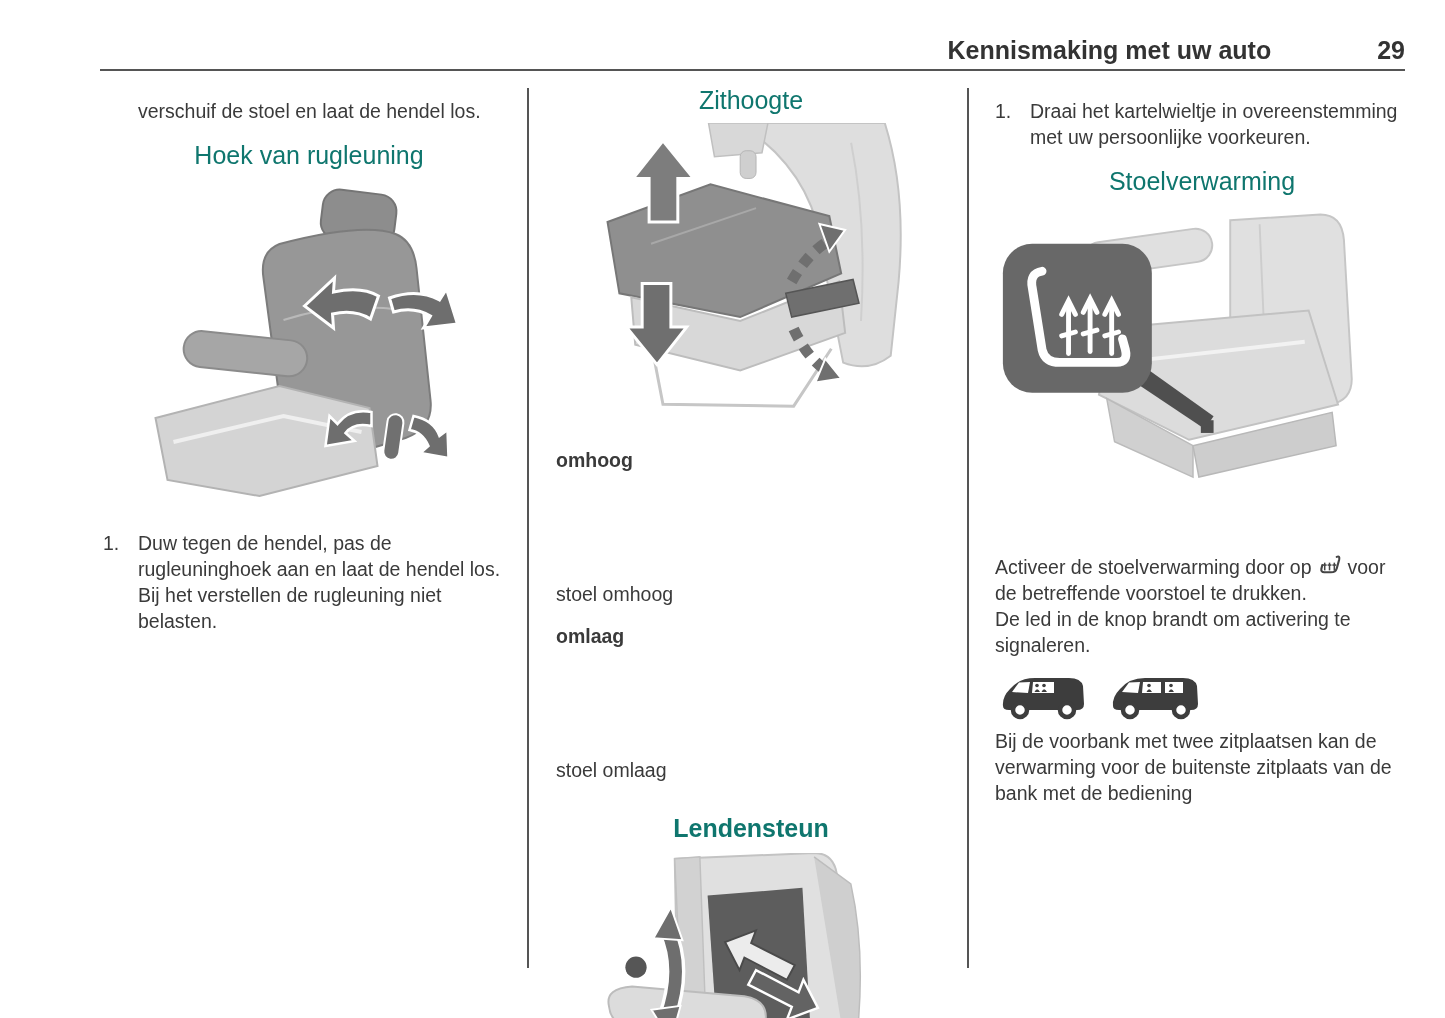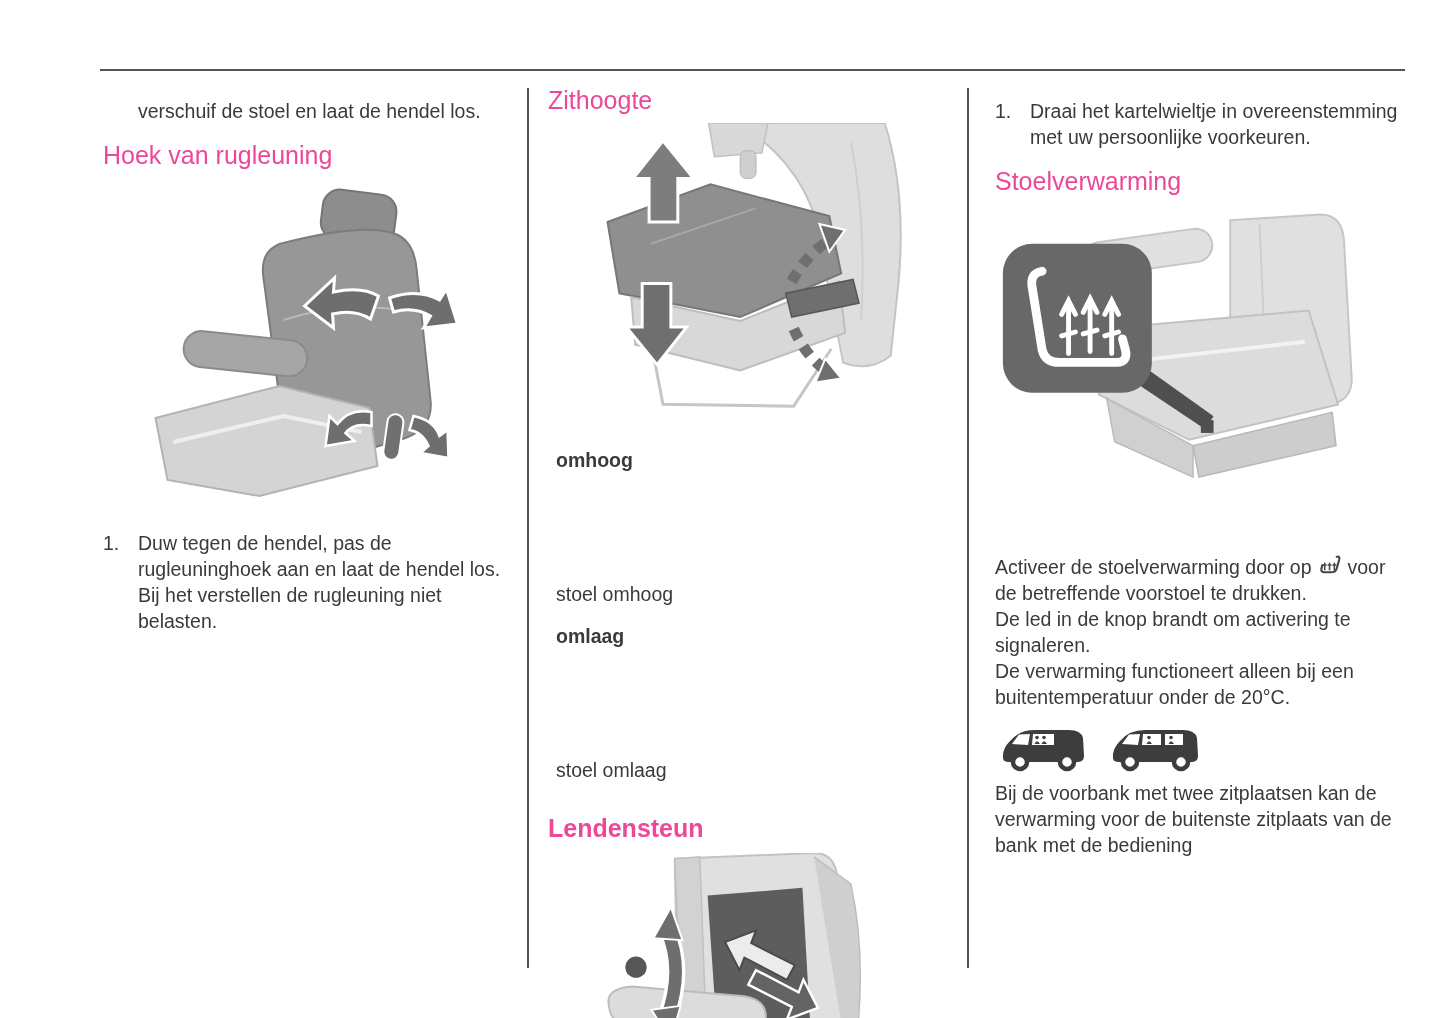--- a/index.html
+++ b/index.html
@@ -25,22 +25,22 @@
   
   .vsep{position:absolute;top:88px;height:880px;width:0;border-left:2px solid #555;}
   .vsep.one{left:527px;}
   .vsep.two{left:967px;}
   
   .col{position:absolute;top:98px;font-size:19.5px;line-height:26px;}
   .col1{left:103px;width:412px;}
   .col2{left:548px;width:406px;top:85px;}
   .col3{left:995px;width:414px;}
   h2{
-    font-size:25px;font-weight:normal;color:#ec4899;
-    margin:0;line-height:30px;
+    font-size:25px;font-weight:normal;color:#0f766e;
+    margin:0;line-height:30px;text-align:center;
   }
   p{margin:0;}
   .cont{margin-left:35px;}
   .step{display:flex;}
   .step .num{width:35px;flex:0 0 35px;}
   .step .txt{flex:1;}
   .mt16{margin-top:16px;}
   figure{margin:0;}
   .fig1{margin:8px 0 0 28px;}
   .fig2{margin:8px 0 0 42px;}
@@ -59,20 +59,24 @@
   .vans{margin-top:10px;display:flex;gap:18px;align-items:flex-end;margin-left:2px;height:52px;}
   .para3{margin-top:8px;}
   .inline-icon{display:inline-block;vertical-align:-5px;margin:0 6px;}
   .caption{margin-top:30px;}
 </style>
 </head>
 <body>
 
 <div class="page">
 
+  <div class="header-row">
+    <span class="header-title">Kennismaking met uw auto</span>
+    <span class="page-number">29</span>
+  </div>
   <div class="header-rule"></div>
 
   <div class="vsep one"></div>
   <div class="vsep two"></div>
 
   <div class="col col1">
     <p class="cont">verschuif de stoel en laat de hendel los.</p>
 
     <h2 class="mt16">Hoek van rugleuning</h2>
 
@@ -237,21 +241,20 @@
               <path d="M6.5,17 L6.5,9"></path>
               <path d="M4.5,11.5 L8.5,11.5"></path>
               <path d="M11.5,17 L11.5,9"></path>
               <path d="M9.5,11.5 L13.5,11.5"></path>
               <path d="M16.5,17 L16.5,9"></path>
               <path d="M14.5,11.5 L18.5,11.5"></path>
             </g>
           </svg><span>voor de betreffende voorstoel te drukken.</span>
       </div>
       <div>De led in de knop brandt om activering te signaleren.</div>
-      <div>De verwarming functioneert alleen bij een buitentemperatuur onder de 20°C.</div>
     </div>
 
 
     <div class="vans">
       <svg width="92" height="50" viewBox="0 0 92 50">
         <path d="M6,36 Q5,27 13,19 Q22,8 38,8 L72,8 Q84,8 86,16 L87,34 Q87,40 80,40 L12,40 Q6,40 6,36 Z" fill="#3d3d3d"></path>
         <path d="M15,22 L22,12.5 L33,12 L31,23 Z" fill="#ffffff"></path>
         <path d="M36,12 L57,12 L57,23 L35,23 Z" fill="#ffffff"></path>
         <circle cx="40" cy="15.5" r="1.8" fill="#3d3d3d"></circle>
           <path d="M37.5,22 Q40,16.5 43,22 Z" fill="#3d3d3d"></path>

